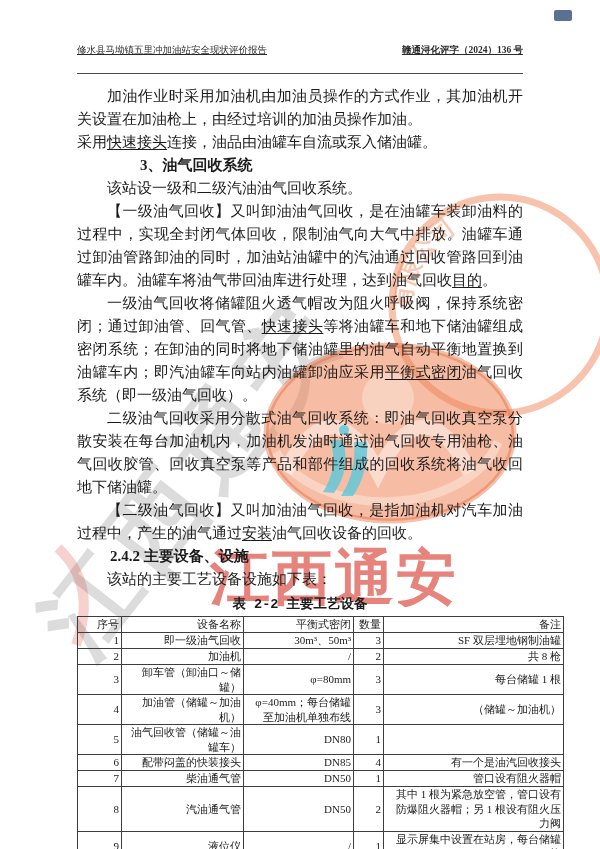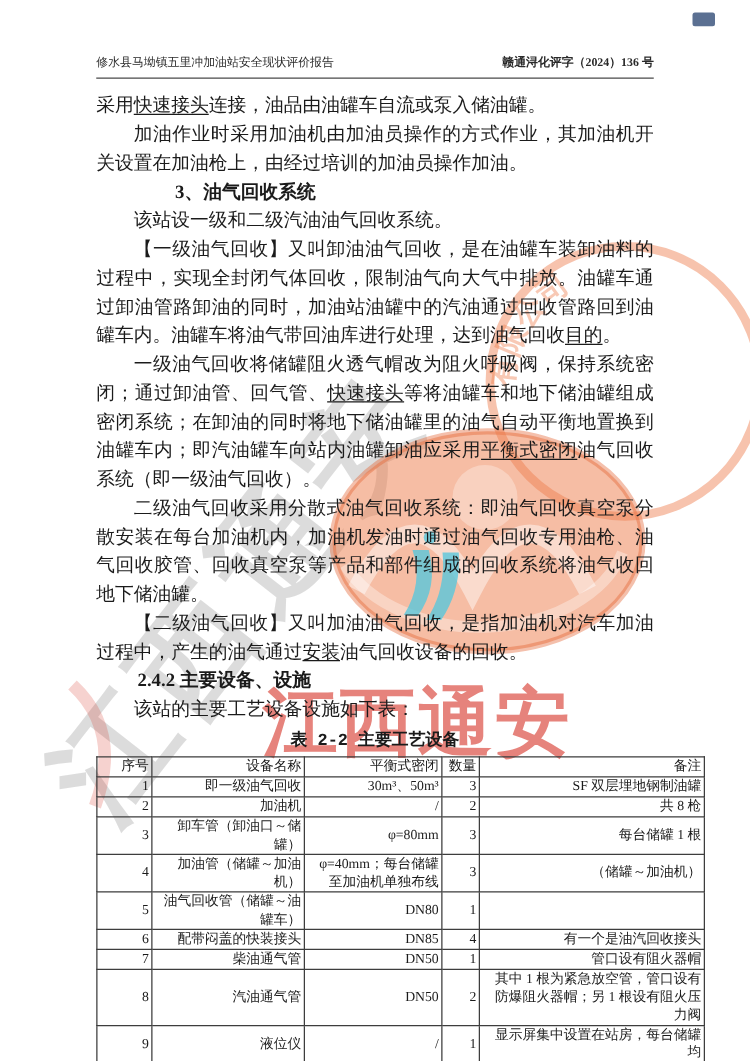--- a/index.html
+++ b/index.html
@@ -6,21 +6,21 @@
   .page {
     position:relative; width:600px; height:849px; margin:0 auto;
     background:#ffffff; overflow:hidden;
     font-family:"Liberation Serif","DejaVu Serif",serif; color:#1b1b1b;
   }
   .wm { position:absolute; left:0; top:0; z-index:1; pointer-events:none; }
   .corner-mark { position:absolute; right:28px; top:10px; width:18px; height:11px;
     background:#24406e; opacity:.75; border-radius:2px; z-index:1; }
   .content { position:absolute; left:77px; top:44px; width:446px; z-index:2; }
   .doc-header { display:flex; justify-content:space-between; align-items:flex-end;
-    font-size:9.5px; color:#2a2a2a; padding-bottom:5px; border-bottom:1px solid #4a4a4a; }
+    font-size:9.5px; color:#2a2a2a; padding-bottom:16px; border-bottom:1px solid #4a4a4a;text-decoration:underline; }
   .doc-header .right { font-weight:bold; }
   .body-text { margin-top:11px; }
   .para { margin:0; font-size:15px; line-height:23px; text-align:justify; }
   .para.ind { text-indent:2em; }
   .para.bold { font-weight:bold;margin-left:33px; }
   .u { text-decoration:underline; text-underline-offset:2px; }
   .table-caption { margin-top:3px; text-align:center; font-size:13.5px; font-weight:bold;
     line-height:21px;font-family:Liberation Mono, monospace; }
   table.equip { border-collapse:collapse; margin-top:1px; table-layout:fixed;
     width:486px; font-size:11px; }
@@ -71,22 +71,22 @@
   <div class="corner-mark"></div>
 
   <div class="content">
 
     <div class="doc-header">
       <span class="left">修水县马坳镇五里冲加油站安全现状评价报告</span>
       <span class="right">赣通浔化评字（2024）136 号</span>
     </div>
 
     <div class="body-text">
+        <p class="para ind"><span>加油作业时采用加油机由加油员操作的方式作业，其加油机开关设置在加油枪上，由经过培训的加油员操作加油。</span></p>
         <p class="para"><span>采用</span><span class="u">快速接头</span><span>连接，油品由油罐车自流或泵入储油罐。</span></p>
-        <p class="para ind"><span>加油作业时采用加油机由加油员操作的方式作业，其加油机开关设置在加油枪上，由经过培训的加油员操作加油。</span></p>
         <p class="para ind bold"><span>3、油气回收系统</span></p>
         <p class="para ind"><span>该站设一级和二级汽油油气回收系统。</span></p>
         <p class="para ind"><span>【一级油气回收】又叫卸油油气回收，是在油罐车装卸油料的过程中，实现全封闭气体回收，限制油气向大气中排放。油罐车通过卸油管路卸油的同时，加油站油罐中的汽油通过回收管路回到油罐车内。油罐车将油气带回油库进行处理，达到油气回收</span><span class="u">目的</span><span>。</span></p>
         <p class="para ind"><span>一级油气回收将储罐阻火透气帽改为阻火呼吸阀，保持系统密闭；通过卸油管、回气管、</span><span class="u">快速接头</span><span>等将油罐车和地下储油罐组成密闭系统；在卸油的同时将地下储油罐里的油气自动平衡地置换到油罐车内；即汽油罐车向站内油罐卸油应采用</span><span class="u">平衡式密闭</span><span>油气回收系统（即一级油气回收）。</span></p>
         <p class="para ind"><span>二级油气回收采用分散式油气回收系统：即油气回收真空泵分散安装在每台加油机内，加油机发油时通过油气回收专用油枪、油气回收胶管、回收真空泵等产品和部件组成的回收系统将油气收回地下储油罐。</span></p>
         <p class="para ind"><span>【二级油气回收】又叫加油油气回收，是指加油机对汽车加油过程中，产生的油气通过</span><span class="u">安装</span><span>油气回收设备的回收。</span></p>
         <p class="para bold"><span>2.4.2 主要设备、设施</span></p>
         <p class="para ind"><span>该站的主要工艺设备设施如下表：</span></p>
       </div>
 

